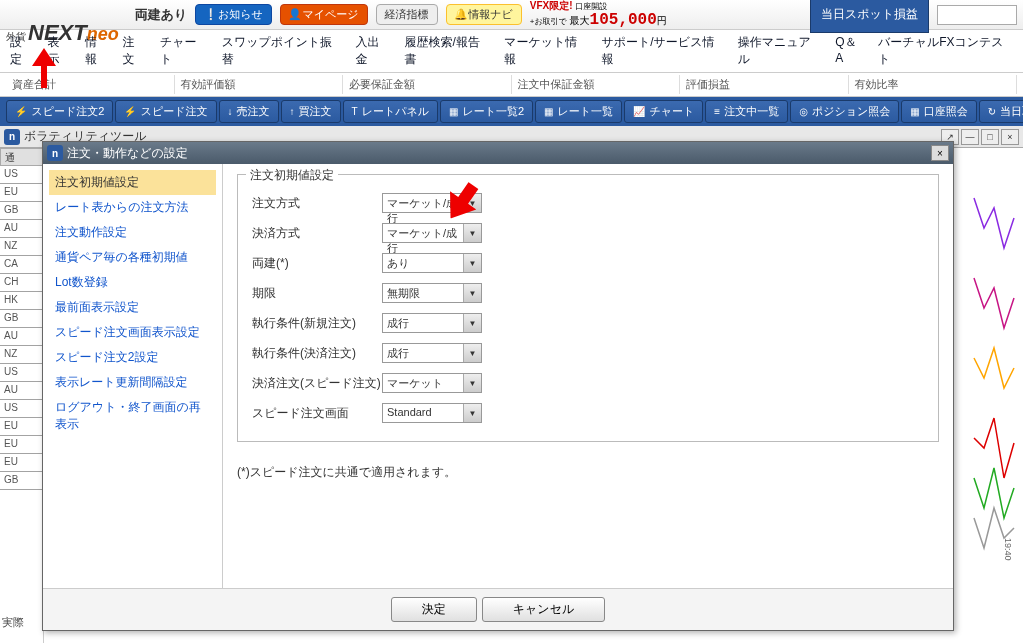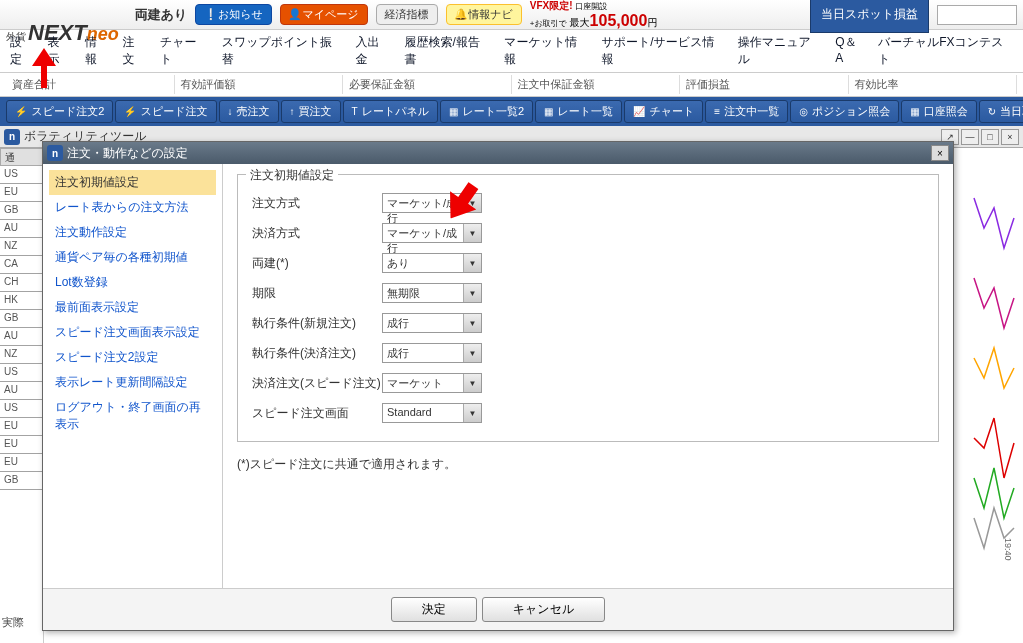--- a/index.html
+++ b/index.html
@@ -10,21 +10,21 @@
 .logo-next { font-size: 22px; font-weight: bold; font-style: italic; color: #333; margin-top: 36px; }
 .logo-neo { font-size: 18px; font-weight: bold; font-style: italic; color: #d60; }
 .ryodate { font-size: 13px; font-weight: bold; color: #333; margin-left: 8px; }
 .btn { display: inline-flex; align-items: center; padding: 2px 8px; border-radius: 4px; font-size: 11px; cursor: pointer; border: 1px solid; white-space: nowrap; }
 .btn-blue { background: #1565c0; color: #fff; border-color: #0d47a1; }
 .btn-orange { background: #e65100; color: #fff; border-color: #bf360c; }
 .btn-gray { background: #eee; color: #333; border-color: #aaa; }
 .btn-yellow { background: #fff59d; color: #333; border-color: #fbc02d; }
 .vfx { font-size: 10px; display: inline-block; line-height: 1.1; }
 .vfx .red { color: #c00; font-weight: bold; }
-.vfx .big { font-size: 16px; }
+.vfx .big { font-size: 16px; font-family: Liberation Mono, monospace; }
 .spot { background: #2b5aa0; color: #fff; padding: 9px 10px; font-size: 12px; border: 1px solid #1a3a6a; }
 .menubar { display: flex; gap: 14px; padding: 4px 10px; border-bottom: 1px solid #ccc; color: #0f172a; font-size: 12px; align-items: flex-start; }
 .menubar span { cursor: pointer; }
 .infobar { display: flex; padding: 2px 6px; border-bottom: 1px solid #ccc; }
 .infocell { flex: 1; display: flex; align-items: flex-end; padding: 2px 6px; border-right: 1px solid #ddd; }
 .infocell .l { color: #555; font-size: 11px; }
 .toolbar { display: flex; background: #2b5aa0; padding: 3px 6px; gap: 2px; align-items: center; overflow: hidden; }
 .tbtn { display: inline-flex; align-items: center; padding: 3px 8px; background: linear-gradient(#3b6ab0,#2b5aa0); border: 1px solid #1a3a6a; border-radius: 3px; color: #fff; font-size: 11px; cursor: pointer; gap: 4px; white-space: nowrap; }
 .ticon { font-size: 10px; }
 .panelbar { display: flex; align-items: center; background: #e8e8e8; border-bottom: 1px solid #aaa; padding: 2px 4px; height: 22px; }
@@ -46,21 +46,21 @@
 .side-item { padding: 4px 6px; font-size: 12px; color: #15c; cursor: pointer; }
 .side-item.active { background: #fbe29a; color: #333; }
 .dlg-main { flex: 1; padding: 10px 14px; overflow: auto; }
 .group { border: 1px solid #bbb; padding: 10px 14px; position: relative; }
 .group-title { position: absolute; top: -8px; left: 8px; background: #fff; padding: 0 4px; font-size: 12px; color: #333; }
 .formrow { display: flex; align-items: center; margin: 6px 0; height: 24px; }
 .formrow .l { width: 130px; color: #333; font-size: 12px; }
 .select { display: flex; width: 100px; height: 20px; border: 1px solid #999; background: #fff; }
 .select .v { flex: 1; padding: 2px 4px; font-size: 11px; color: #333; }
 .select .arr { width: 18px; background: linear-gradient(#eee,#ccc); border-left: 1px solid #aaa; display: flex; align-items: center; justify-content: center; font-size: 8px; color: #333; }
-.note { margin-top: 14px; font-size: 12px; color: #333; }
+.note { margin-top: 22px; font-size: 12px; color: #333; }
 .dlg-footer { display: flex; justify-content: center; gap: 5px; padding: 8px; border-top: 1px solid #ccc; background: #f4f4f4; }
 .fbtn { padding: 3px 30px; background: linear-gradient(#fff,#e0e0e0); border: 1px solid #888; border-radius: 3px; font-size: 12px; cursor: pointer; }
 .red-arrow { position: absolute; width: 60px; height: 40px; pointer-events: none; }
 .red-arrow svg { width: 100%; height: 100%; }
 .spacer { flex: 1; }
 svg.sparkline { position: absolute; }
 </style>
 </head>
 <body>
 

